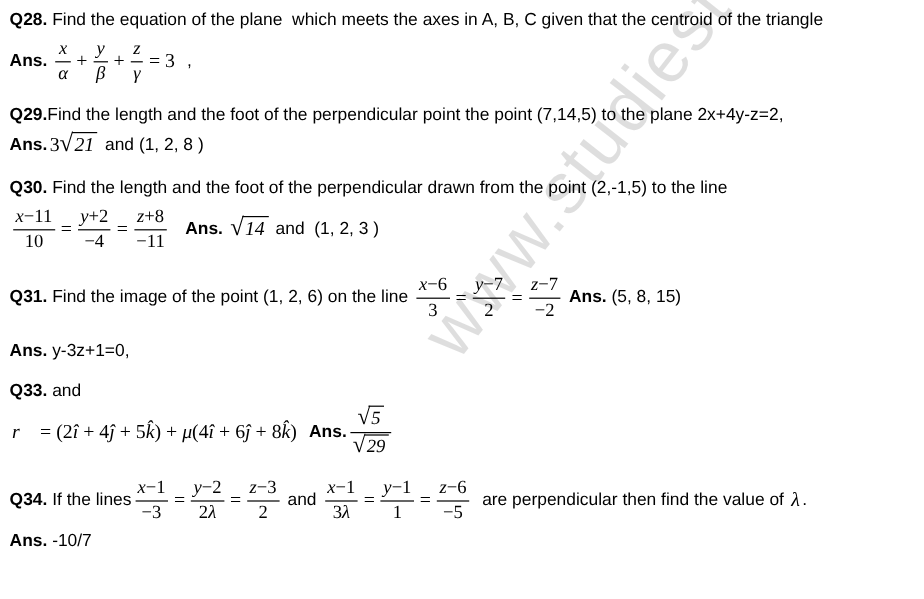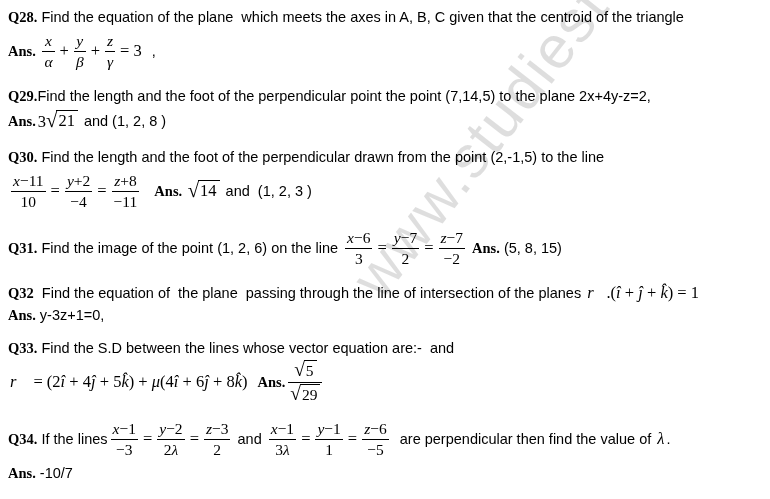--- a/index.html
+++ b/index.html
@@ -19,33 +19,33 @@
     color:rgba(0,0,0,0.13); pointer-events:none; z-index:0;
   }
   .content { position:relative; z-index:1; }
   .question { margin-bottom:11px; }
   .question:last-child { margin-bottom:15px; }
   .line { display:flex; align-items:center; flex-wrap:nowrap; min-height:22px; }
   .line.has-frac { min-height:46px; }
   .line.has-rad  { min-height:28px; }
   .line > span { white-space:pre; }
   .seg-t { font-family:"Liberation Sans", sans-serif; }
-  .seg-b { font-family:Liberation Serif, serif; font-weight:700; }
+  .seg-b { font-family:Liberation Sans, sans-serif; font-weight:700; }
   .seg-m { font-family:"Liberation Serif", serif; font-size:16.5px; margin:0 2px; }
   .seg-m i, .frac i { font-style:italic; }
   .frac {
     display:inline-flex; flex-direction:column; align-items:center;
     font-family:"Liberation Serif", serif; font-size:15.5px;
     line-height:1.1; margin:0 3px; text-align:center; vertical-align:middle;
   }
   .frac .num, .frac .den { padding:0 2px; }
   .frac .fbar { align-self:stretch; height:0; border-top:1.4px solid #000; margin:1.5px 0; }
   .sqrt { display:inline-flex; align-items:flex-start; }
   .sqrt-sign { font-size:1.25em; line-height:1.05; margin-right:-1px; }
-  .sqrt-body { border-top:1.4px solid #000; line-height:1.25; padding:0 3px 0 2px; }
+  .sqrt-body { border-top:1.4px solid #000; line-height:1.25; padding:0 3px 0 2px;font-style:italic; }
 </style>
 </head>
 <body>
 
 <div class="page">
   <div class="watermark">www.studiestoday</div>
   <div class="content">
       <div class="question">
         <div class="line">
           <span class="seg-b">Q28.</span>
@@ -99,33 +99,27 @@
           <span class="frac"><span class="num"><i>y</i>−7</span><span class="fbar"></span><span class="den">2</span></span>
           <span class="seg-m">=</span>
           <span class="frac"><span class="num"><i>z</i>−7</span><span class="fbar"></span><span class="den">−2</span></span>
           <span class="seg-t"> </span>
           <span class="seg-b">Ans.</span>
           <span class="seg-t"> (5, 8, 15)</span>
         </div>
       </div>
       <div class="question">
         <div class="line">
-          <span class="seg-b">Q32</span>
-          <span class="seg-t">  Find the equation of  the plane  passing through the line of intersection of the planes </span>
-          <span class="seg-m"><i>r⃗</i>.(<i>î</i> + <i>ĵ</i> + <i>k̂</i>) = 1</span>
-        </div>
-        <div class="line">
           <span class="seg-b">Ans.</span>
           <span class="seg-t"> y-3z+1=0,</span>
         </div>
       </div>
       <div class="question">
         <div class="line">
           <span class="seg-b">Q33.</span>
-          <span class="seg-t"> Find the S.D between the lines whose vector equation are:- </span>
           <span class="seg-t"> and</span>
         </div>
         <div class="line has-frac">
           <span class="seg-m"><i>r⃗</i> = (2<i>î</i> + 4<i>ĵ</i> + 5<i>k̂</i>) + <i>μ</i>(4<i>î</i> + 6<i>ĵ</i> + 8<i>k̂</i>)</span>
           <span class="seg-t">  </span>
           <span class="seg-b">Ans.</span>
           <span class="frac"><span class="num"><span class="sqrt"><span class="sqrt-sign">√</span><span class="sqrt-body">5</span></span></span><span class="fbar"></span><span class="den"><span class="sqrt"><span class="sqrt-sign">√</span><span class="sqrt-body">29</span></span></span></span>
         </div>
       </div>
       <div class="question">

